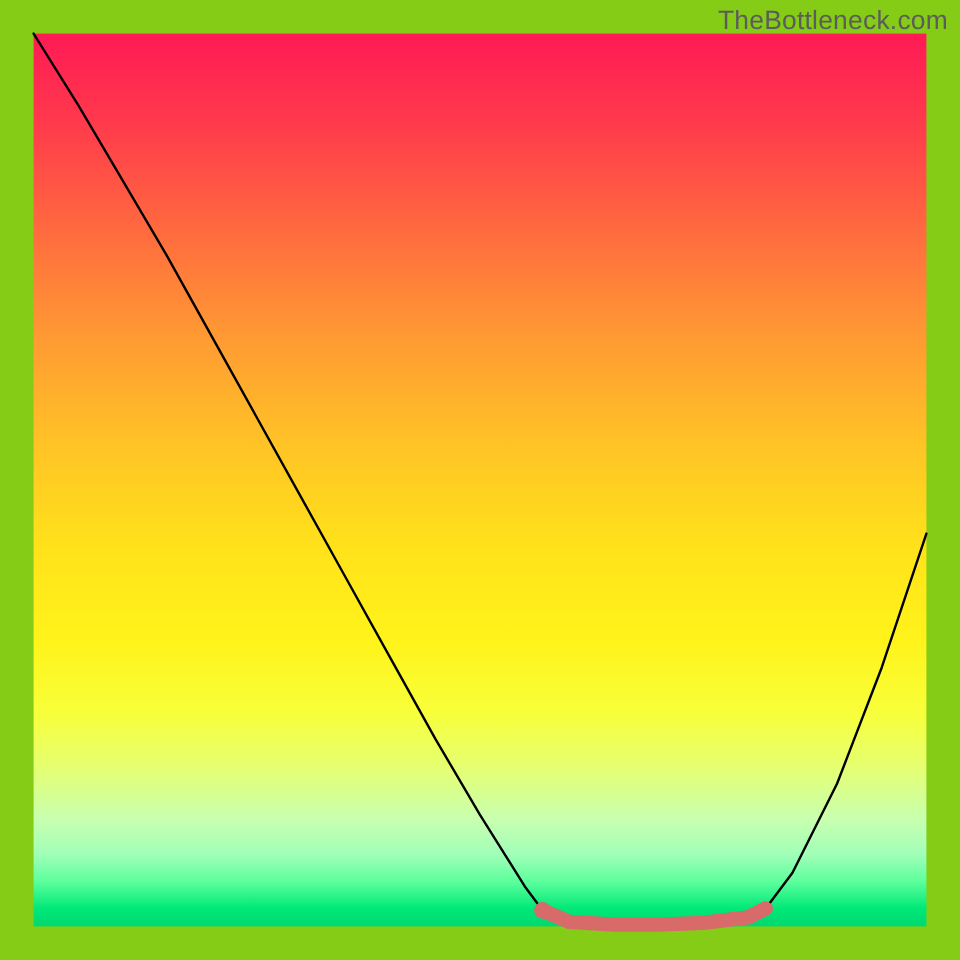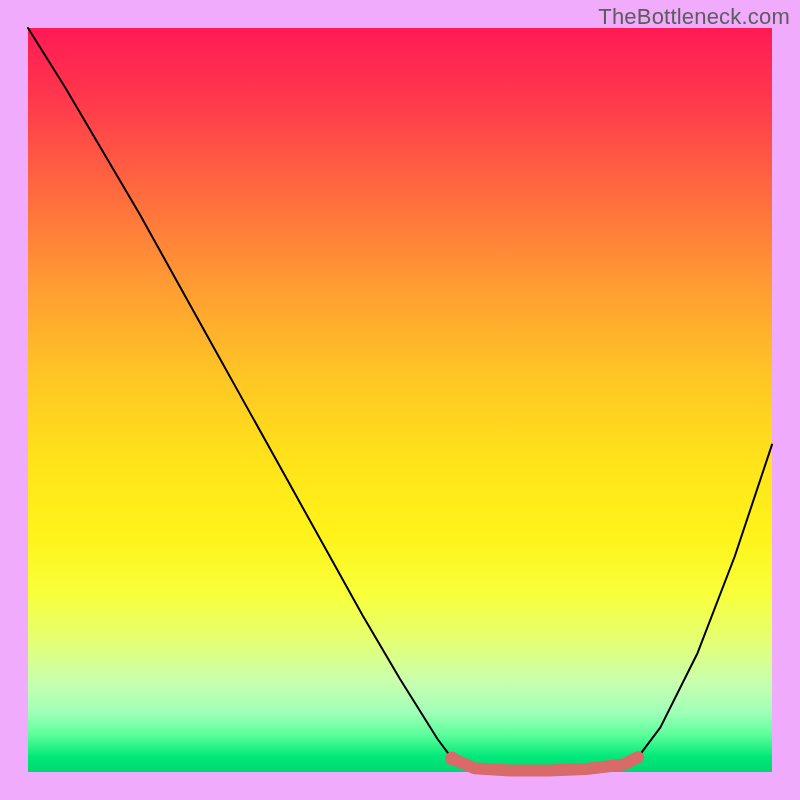--- a/index.html
+++ b/index.html
@@ -1,21 +1,21 @@
 <!DOCTYPE html>
 <html><head>
 <meta charset="utf-8">
 <style>
   * { margin: 0; padding: 0; box-sizing: border-box; }
   html, body { width: 800px; height: 800px; overflow: hidden; background: #000; }
   .stage {
     position: relative;
     width: 800px;
     height: 800px;
-    background: #f0abfc;
+    background: #84cc16;
   }
   .plot-area {
     position: absolute;
     left: 28px;
     top: 28px;
     width: 744px;
     height: 744px;
     background: linear-gradient(to bottom,
       #ff1a55 0%,
       #ff3a4c 10%,

